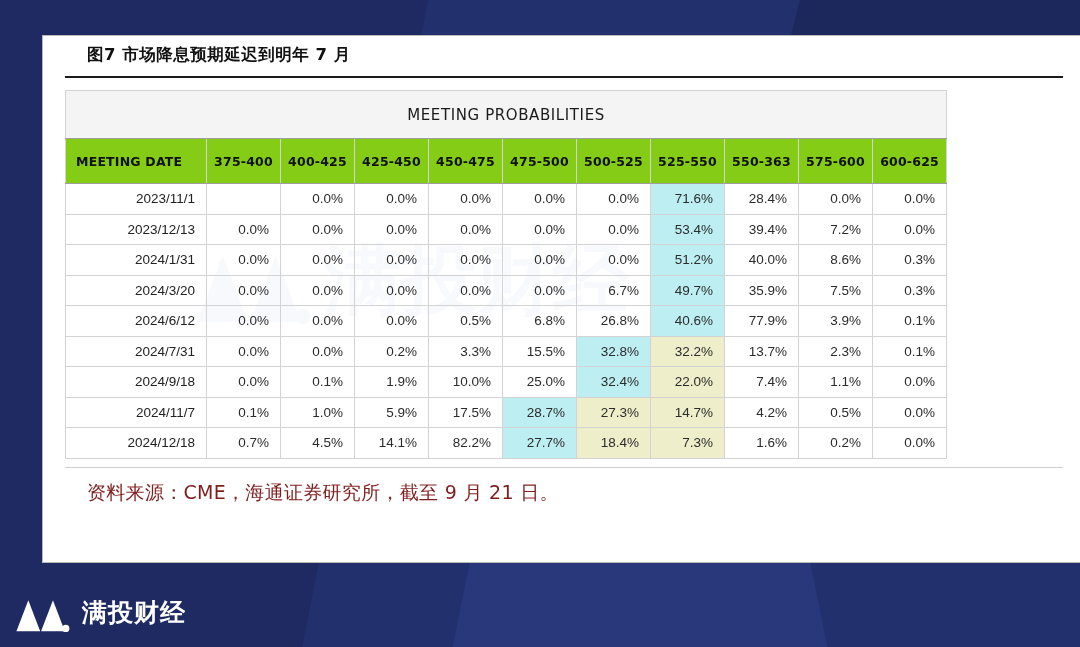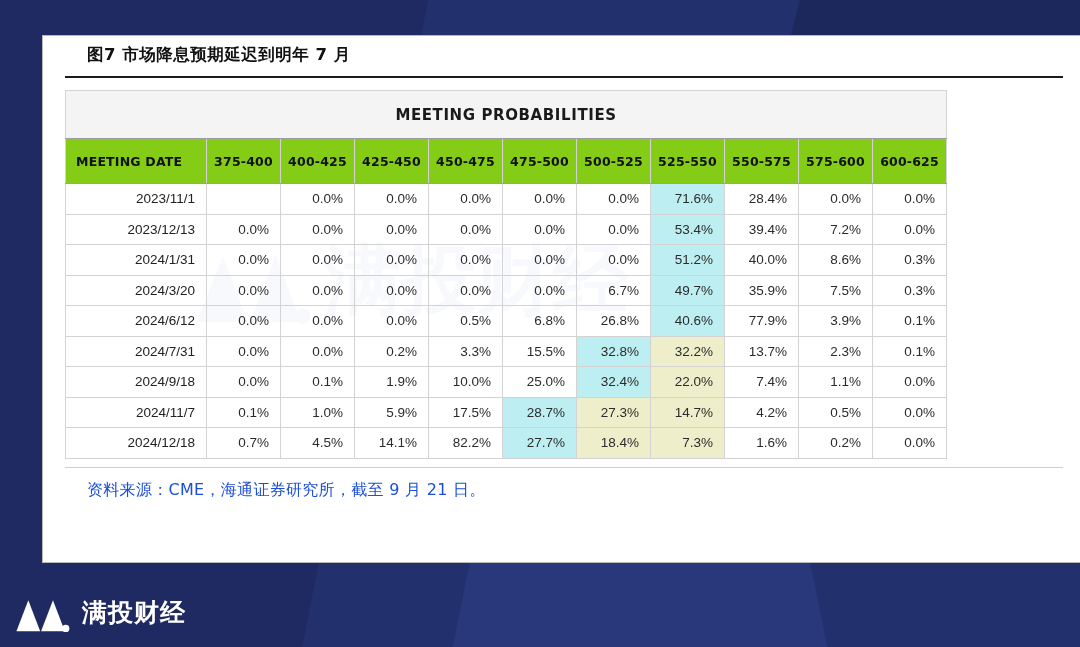--- a/index.html
+++ b/index.html
@@ -94,21 +94,21 @@
     font-family:"Liberation Sans", sans-serif;
     background:transparent;
   }
   table.mp td, table.mp th { border:1px solid #d3d3d3; }
 
   .band-title {
     background:#f4f4f4;
     text-align:center;
     font-family:"DejaVu Sans", sans-serif;
     font-size:15px;
-    font-weight:700;
+    font-weight:400;
     letter-spacing:.6px;
     color:#1a1a1a;
     height:48px;
     border-bottom:1px solid #9e9e9e !important;
   }
 
   thead.cols th {
     background:#84cc16;
     font-family:"DejaVu Sans", sans-serif;
     font-size:12.5px;
@@ -137,22 +137,22 @@
   tbody td.hl-cyan   { background:#bdeef2; }
   tbody td.hl-yellow { background:#eeeecb;margin-top:36px; }
 
   col.c-date { width:141px; }
   col.c-num  { width:74px; }
 
   
   .source-rule { border-top:1px solid #cfcfcf; margin-top:8px; }
   .source {
     font-family:"DejaVu Sans", sans-serif;
-    font-size:16px;
-    color:#1d4ed8;
+    font-size:19px;
+    color:#7f1d1d;
     padding:12px 0 0 22px;
     letter-spacing:.3px;
   }
 
   
   .footer {
     position:absolute;
     left:14px; bottom:14px;
     display:flex; align-items:center; gap:12px;
     z-index:4;
@@ -212,21 +212,21 @@
       <thead class="cols">
           <tr id="col-header-row">
             <th class="date-col">MEETING DATE</th>
             <th>375-400</th>
             <th>400-425</th>
             <th>425-450</th>
             <th>450-475</th>
             <th>475-500</th>
             <th>500-525</th>
             <th>525-550</th>
-            <th>550-575</th>
+            <th>550-363</th>
             <th>575-600</th>
             <th>600-625</th>
           </tr>
         </thead>
       <tbody id="table-body">
           <tr>
             <td class="date">2023/11/1</td>
             <td></td>
             <td>0.0%</td>
             <td>0.0%</td>

